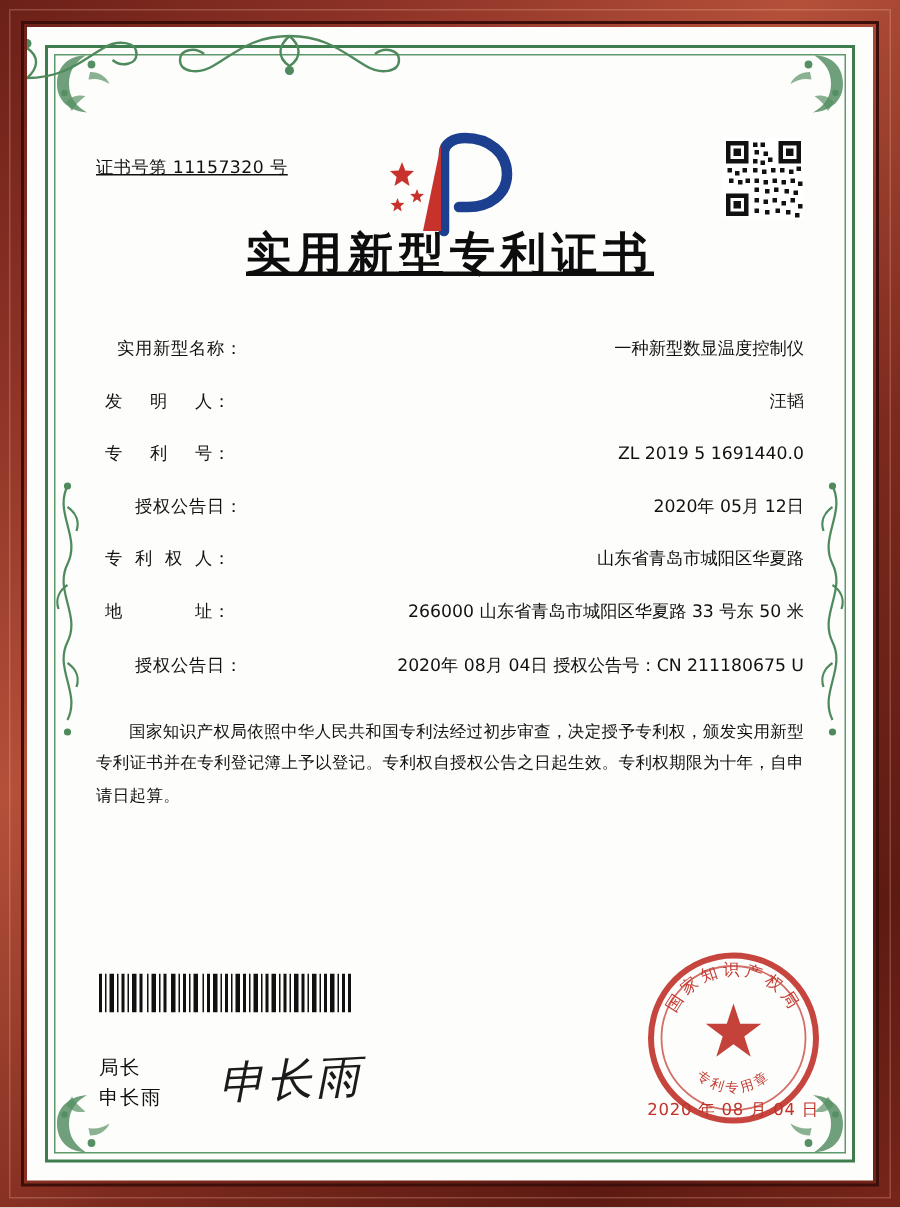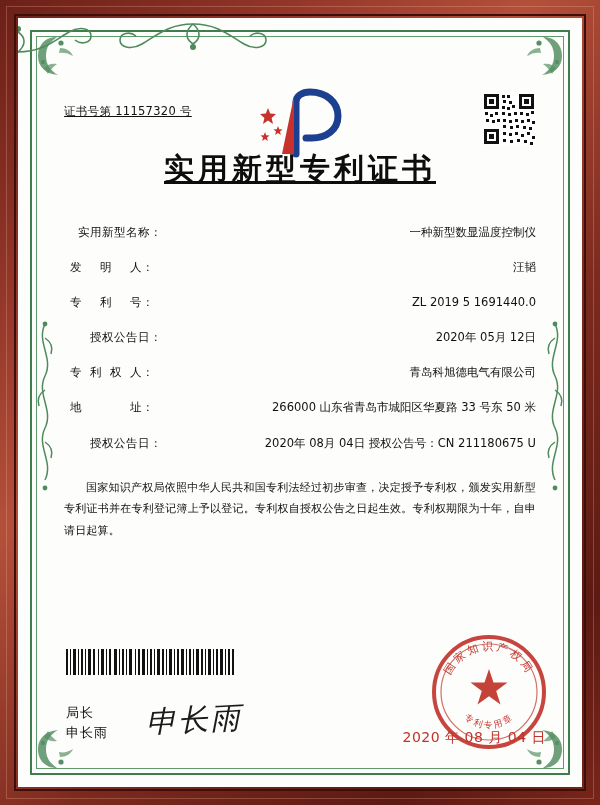--- a/index.html
+++ b/index.html
@@ -205,21 +205,21 @@
     position: absolute;
     right: 34px;
     bottom: 36px;
     width: 118px;
     height: 118px;
   }
   .seal-date {
     position: absolute;
     right: 36px;
     bottom: 40px;
-    font-size: 14px;
+    font-size: 11px;
     color: #c0322a;
     letter-spacing: 0.5px;
     margin-left: 28px;
   }
 </style>
 </head>
 <body>
 
 <div class="cert-frame">
   <div class="frame-inner-bevel"></div>
@@ -403,21 +403,21 @@
           <div class="field-label">授权公告日：</div>
           <div class="field-value">2020年 05月 12日</div>
         </div>
         <div class="field-row">
           <div class="field-label spread">
             <span>专</span>
             <span>利</span>
             <span>权</span>
             <span>人：</span>
           </div>
-          <div class="field-value">青岛科旭德电气有限公司</div>
+          <div class="field-value">山东省青岛市城阳区华夏路</div>
         </div>
         <div class="field-row">
           <div class="field-label spread">
             <span>地</span>
             <span>址：</span>
           </div>
           <div class="field-value">266000 山东省青岛市城阳区华夏路 33 号东 50 米</div>
         </div>
         <div class="field-row">
           <div class="field-label">授权公告日：</div>

